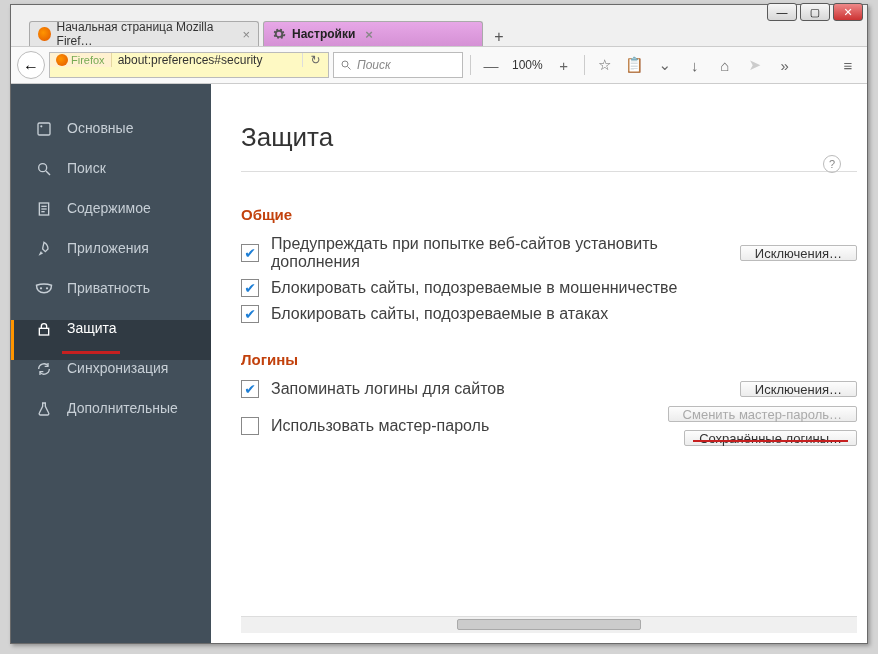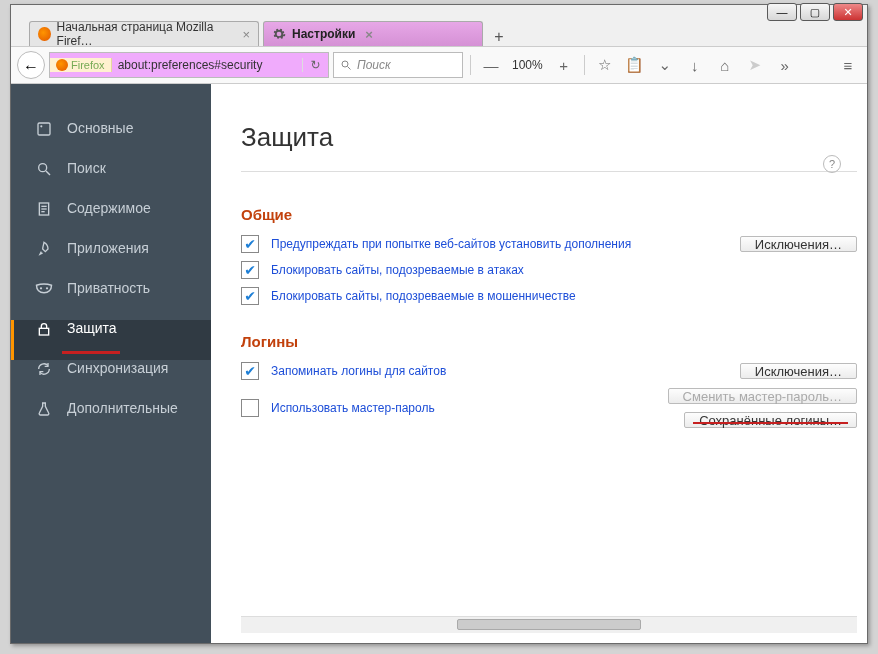--- a/index.html
+++ b/index.html
@@ -16,21 +16,21 @@
   .tab { height: 25px; display: flex; align-items: center; padding: 0 8px; font-size: 12px; color: #333; border: 1px solid #aaa; border-bottom: none; border-top-left-radius: 3px; border-top-right-radius: 3px; background: #e5e5e5; margin-right: 4px; gap:6px; cursor:pointer; }
   .tab.active { background: linear-gradient(#e7a7e7,#d591d5); color: #222; font-weight: 600; }
   .tab .favicon { width:14px; height:14px; border-radius:50%; background: radial-gradient(circle at 40% 40%, #ff9500, #e25600); display:inline-block; }
   .tab .gear { width:14px; height:14px; display:inline-block; }
   .tab .x { color:#888; font-size:13px; padding-left:4px; }
   .newtab { width:24px; text-align:center; color:#555; cursor:pointer; }
 
   
   .toolbar { height: 38px; background: #f9f9f9; border-top:1px solid #ccc; border-bottom: 1px solid #ccc; display:flex; align-items:center; padding: 0 6px; gap:4px; }
   .circlebtn { width:28px; height:28px; border:1px solid #bbb; border-radius:50%; background:#fff; display:flex; align-items:center; justify-content:center; cursor:pointer; }
-  .urlbar { flex:0 0 280px; height:26px; border:1px solid #bbb; background:#f0abfc; display:flex; align-items:center; font-size:12px; }
+  .urlbar { flex:0 0 280px; height:26px; border:1px solid #bbb; background:#fef9c3; display:flex; align-items:flex-start; font-size:12px; }
   .urlbar .badge { background:#fff1d0; color:#7a5; padding:1px 6px; font-size:11px; border-right:1px solid #e5d7a0; display:flex; align-items:center; gap:3px; }
   .urlbar .badge .favicon { width:12px;height:12px;border-radius:50%;background:radial-gradient(circle at 40% 40%,#ff9500,#e25600); }
   .urlbar .addr { padding:0 6px; color:#333; flex:1; }
   .urlbar .reload { width:26px; border-left:1px solid #ddd; text-align:center; cursor:pointer; color:#666; }
   .searchbox { flex:0 0 130px; height:26px; border:1px solid #bbb; background:#fff; display:flex; align-items:center; padding:0 6px; gap:5px; color:#888; font-size:12px; font-style:italic; }
   .tool { width:26px; height:26px; display:flex; align-items:center; justify-content:center; color:#666; cursor:pointer; font-size:15px; }
   .tool.zoomtxt { width:auto; padding:0 4px; font-size:12px; color:#333; }
   .divider { width:1px; height:20px; background:#ccc; margin:0 3px; }
   .hamburger { margin-left:auto; }
 
@@ -44,21 +44,21 @@
 
   .main { flex:1; padding: 38px 10px 10px 30px; color:#333; overflow:hidden; display:flex; flex-direction:column; }
   .main h1 { font-size:26px; font-weight:400; color:#333; margin-bottom:18px; }
   .hr { border:none; border-top:1px solid #ddd; margin-bottom:26px; }
   .help { position:absolute; right:26px; top:150px; width:18px;height:18px;border:1px solid #bbb;border-radius:50%;display:flex;align-items:center;justify-content:center;font-size:11px;color:#888;cursor:pointer; }
 
   .section-title { font-size:15px; font-weight:700; margin: 8px 0 12px 0; color:#c2410c; }
   .row { display:flex; align-items:center; margin-bottom:8px; }
   .check { width:18px; height:18px; border:1px solid #888; background:#fff; display:flex; align-items:center; justify-content:center; margin-right:12px; cursor:pointer; flex-shrink:0; }
   .check.checked::after { content:"✔"; color:#1e7fd6; font-size:14px; line-height:1; }
-  .lbl { font-size:12px; color:#1d4ed8; }
+  .lbl { font-size:16px; color:#404040; }
   .btn { margin-left:auto; height:16px; padding:0 14px; border:1px solid #bbb; background:linear-gradient(#fdfdfd,#ececec); font-size:13px; color:#333; cursor:pointer; border-radius:2px; }
   .btn.disabled { color:#aaa; cursor:default; }
   .btn-stack { margin-left:auto; display:flex; flex-direction:column; gap:8px; align-items:center; }
   .btn.redline { position:relative; }
   .btn.redline::after { content:""; position:absolute; left:8px; right:8px; bottom:3px; height:2px; background:#c62020; }
 
   .scroll-h { height:17px; background:#f0f0f0; border-top:1px solid #ddd; margin-top:auto; position:relative; }
   .scroll-h .thumb { position:absolute; left:35%; top:2px; width:30%; height:11px; background:#ccc; border:1px solid #aaa; border-radius:2px; }
 
   svg { display:block; }
@@ -214,25 +214,25 @@
 
       <div class="section-title">Общие</div>
 
       <div class="row">
         <span class="check checked"></span>
         <span class="lbl">Предупреждать при попытке веб-сайтов установить дополнения</span>
         <button class="btn">Исключения…</button>
       </div>
       <div class="row">
         <span class="check checked"></span>
+        <span class="lbl">Блокировать сайты, подозреваемые в мошенничестве</span>
+      </div>
+      <div class="row">
+        <span class="check checked"></span>
         <span class="lbl">Блокировать сайты, подозреваемые в атаках</span>
-      </div>
-      <div class="row">
-        <span class="check checked"></span>
-        <span class="lbl">Блокировать сайты, подозреваемые в мошенничестве</span>
       </div>
 
       <div class="section-title" style="margin-top:20px">Логины</div>
 
       <div class="row">
         <span class="check checked"></span>
         <span class="lbl">Запоминать логины для сайтов</span>
         <button class="btn">Исключения…</button>
       </div>
       <div class="row">

